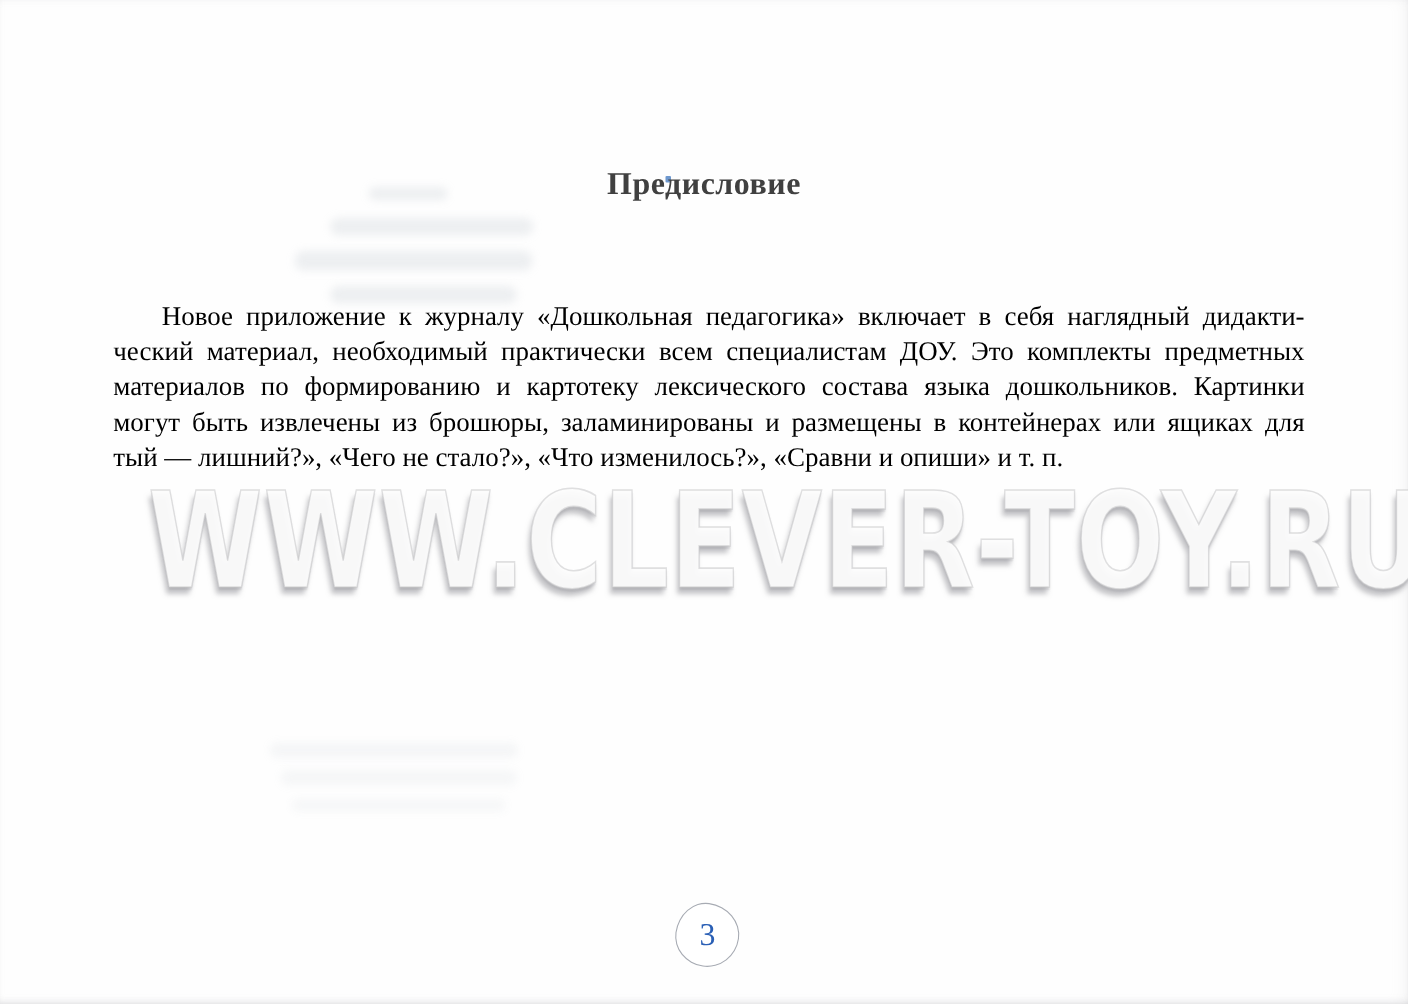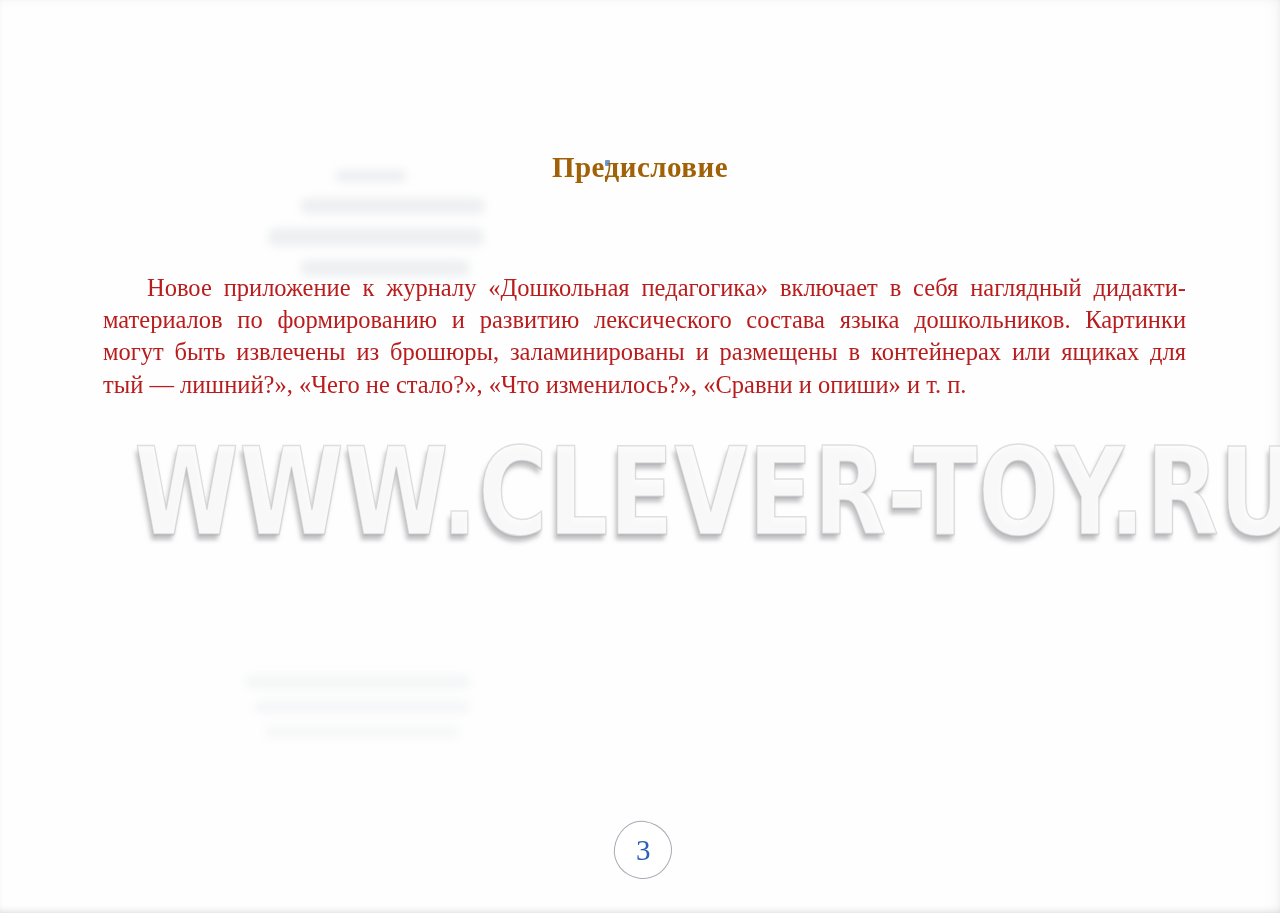--- a/index.html
+++ b/index.html
@@ -28,32 +28,32 @@
   }
 
   .page-title {
     position: absolute;
     top: 132px;
     left: 0;
     width: 100%;
     text-align: center;
     font-size: 29px;
     font-weight: bold;
-    color: #a16207;
+    color: #404040;
     letter-spacing: 0.5px;
   }
 
   .body-text {
     position: absolute;
     top: 272px;
     left: 103px;
     width: 1083px;
     font-size: 24.5px;
     line-height: 32.2px;
-    color: #b91c1c;
+    color: #000000;
     z-index: 2;
   }
   .line {
     text-align: justify;
     text-align-last: justify;
     white-space: normal;
     min-height: 32.2px;
   }
   .line.indent {
     text-indent: 44px;
@@ -149,22 +149,23 @@
   <div class="ghost g6"></div>
   <div class="ghost g7"></div>
   <div class="speck"></div>
 
   <div class="watermark">WWW.CLEVER-TOY.RU</div>
 
   <h1 class="page-title">Предисловие</h1>
 
   <div class="body-text">
     <div class="line indent">Новое приложение к журналу «Дошкольная педагогика» включает в себя наглядный дидакти-</div>
+    <div class="line">ческий материал, необходимый практически всем специалистам ДОУ. Это комплекты предметных</div>
 
-    <div class="line">материалов по формированию и развитию лексического состава языка дошкольников. Картинки</div>
+    <div class="line">материалов по формированию и картотеку лексического состава языка дошкольников. Картинки</div>
     <div class="line">могут быть извлечены из брошюры, заламинированы и размещены в контейнерах или ящиках для</div>
 
     <div class="line para-end">тый — лишний?», «Чего не стало?», «Что изменилось?», «Сравни и опиши» и т. п.</div>
   </div>
 
   <div class="page-number-circle">
     <span class="page-number">3</span>
   </div>
 
 </div>

